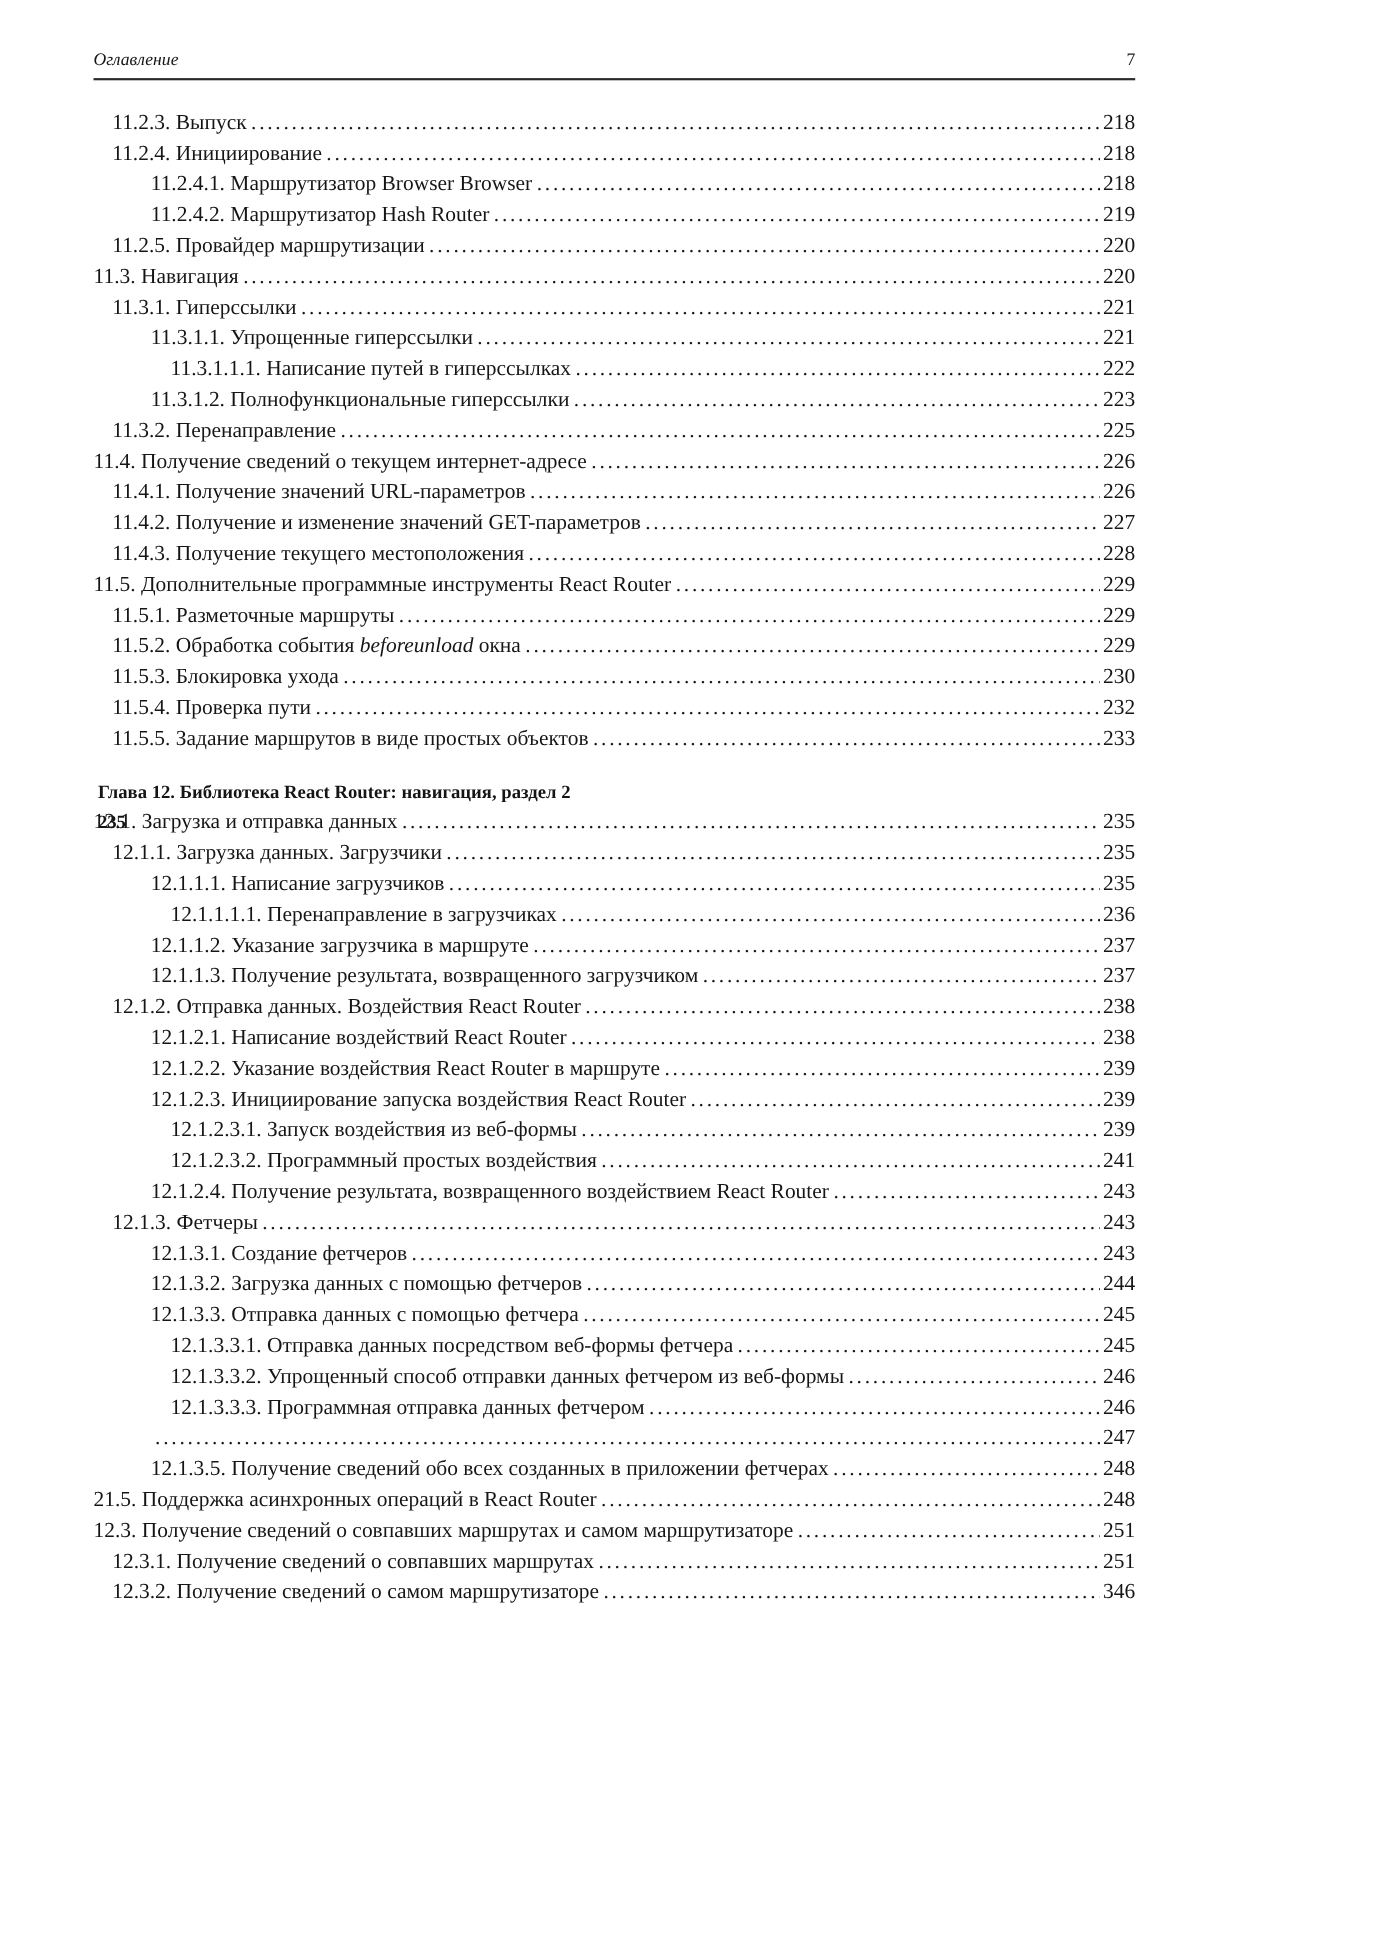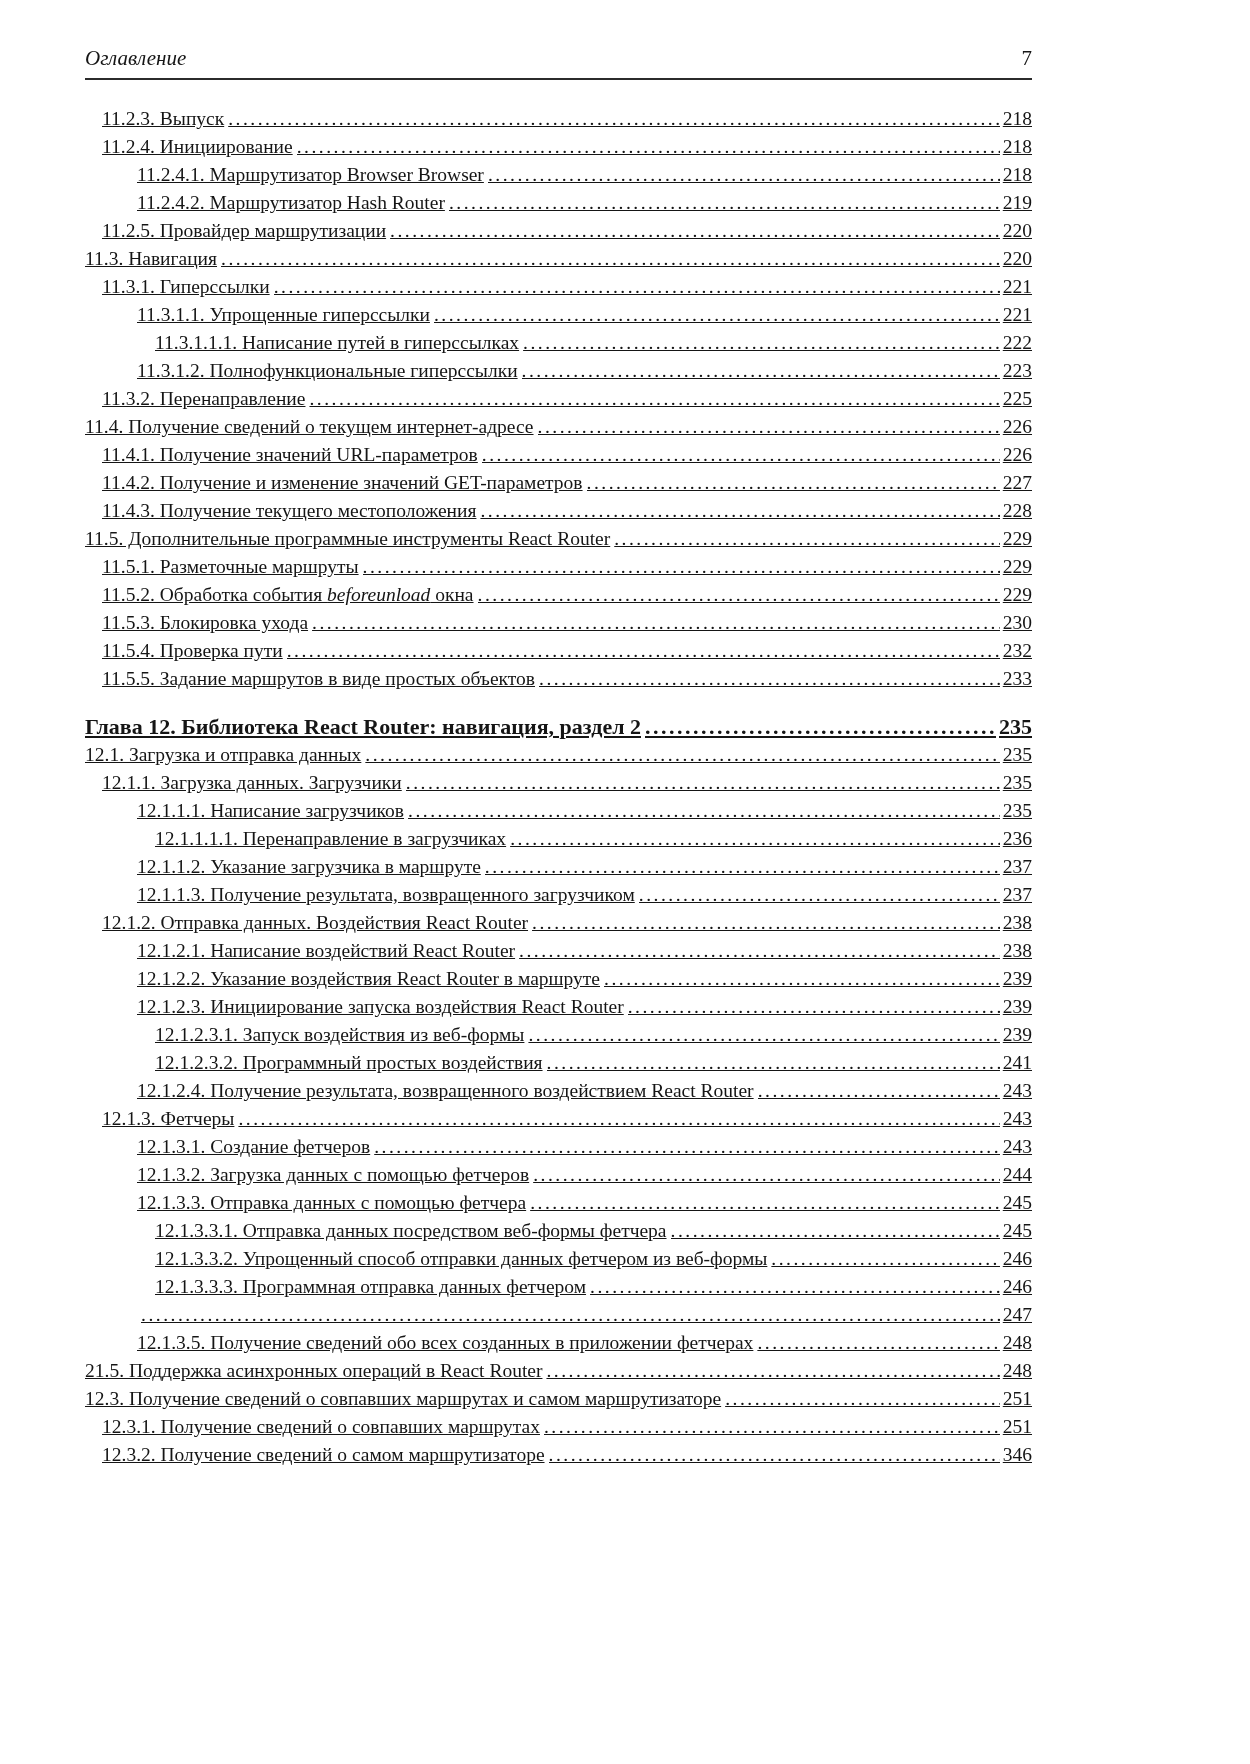--- a/index.html
+++ b/index.html
@@ -14,27 +14,27 @@
   }
   .page {
     width: 100%;
     height: 100%;
     padding: 46px 218px 0 85px;
   }
   .header {
     display: flex;
     justify-content: space-between;
     align-items: baseline;
-    font-size: 21px;
+    font-size: 16px;
     padding-bottom: 7px;
     border-bottom: 2px solid #2b2b2b;
   }
   .header-title { font-style: italic; }
   .header-page { font-style: normal; }
-  .toc { margin-top: 25px; text-decoration: underline; }
+  .toc { margin-top: 25px; }
   .toc-row {
     display: flex;
     align-items: baseline;
     font-size: 19.5px;
     height: 28px;
     line-height: 28px;
   }
   .toc-title { white-space: nowrap; flex: 0 0 auto; }
   .leader {
     flex: 1 1 auto;
@@ -47,22 +47,23 @@
     content: "........................................................................................................................................................................................................";
     letter-spacing: 2.5px;
   }
   .toc-page { white-space: nowrap; flex: 0 0 auto; }
   .level-0 { padding-left: 0; }
   .level-1 { padding-left: 17px; }
   .level-2 { padding-left: 52px; }
   .level-3 { padding-left: 70px; }
   .chapter {
     font-weight: bold;
-    font-size: 22px;
+    font-size: 17px;
     margin-top: 20px;
+    flex-direction: column;
   }
 </style>
 </head>
 <body>
 
 <div class="page">
   <div class="header">
     <span class="header-title">Оглавление</span>
     <span class="header-page">7</span>
   </div>

